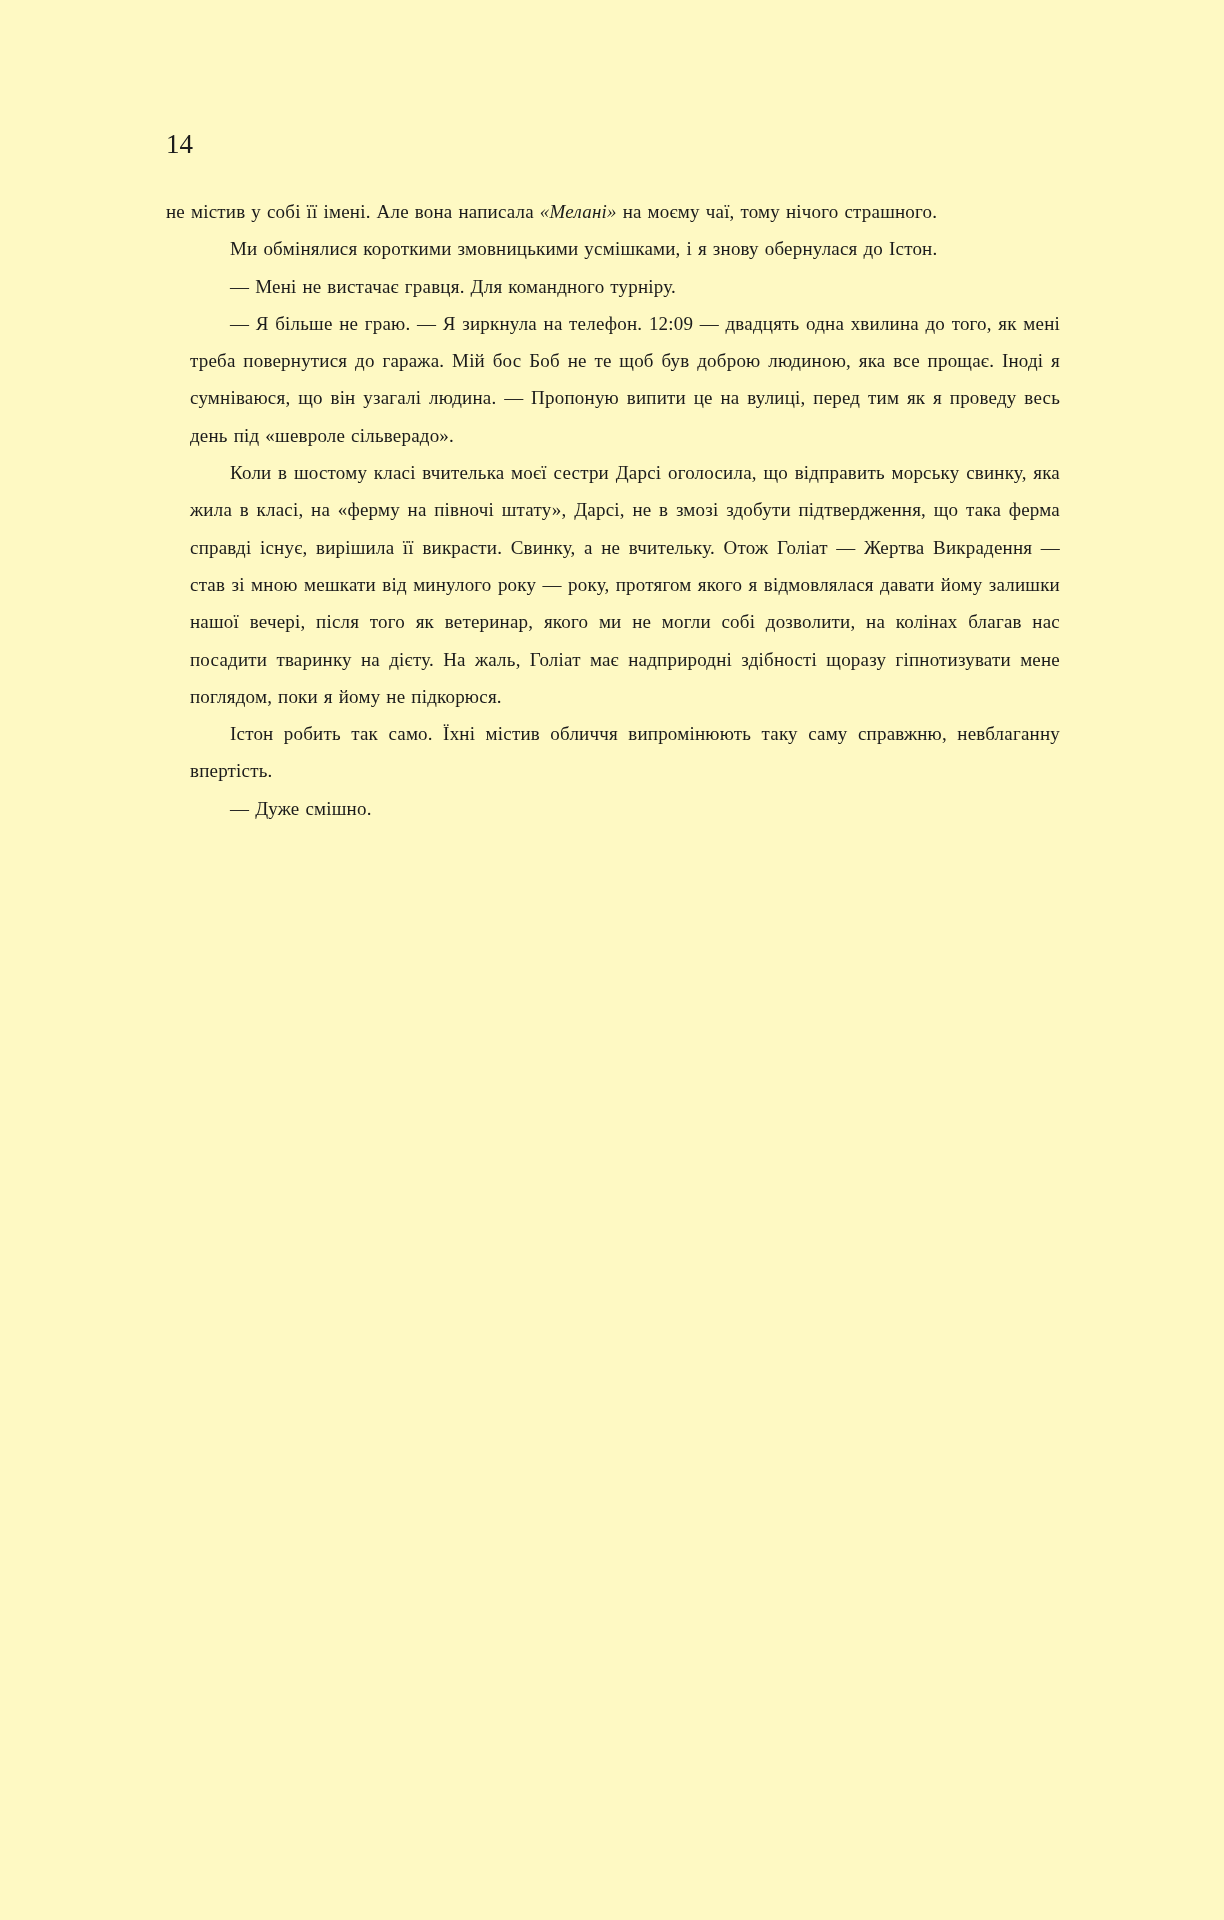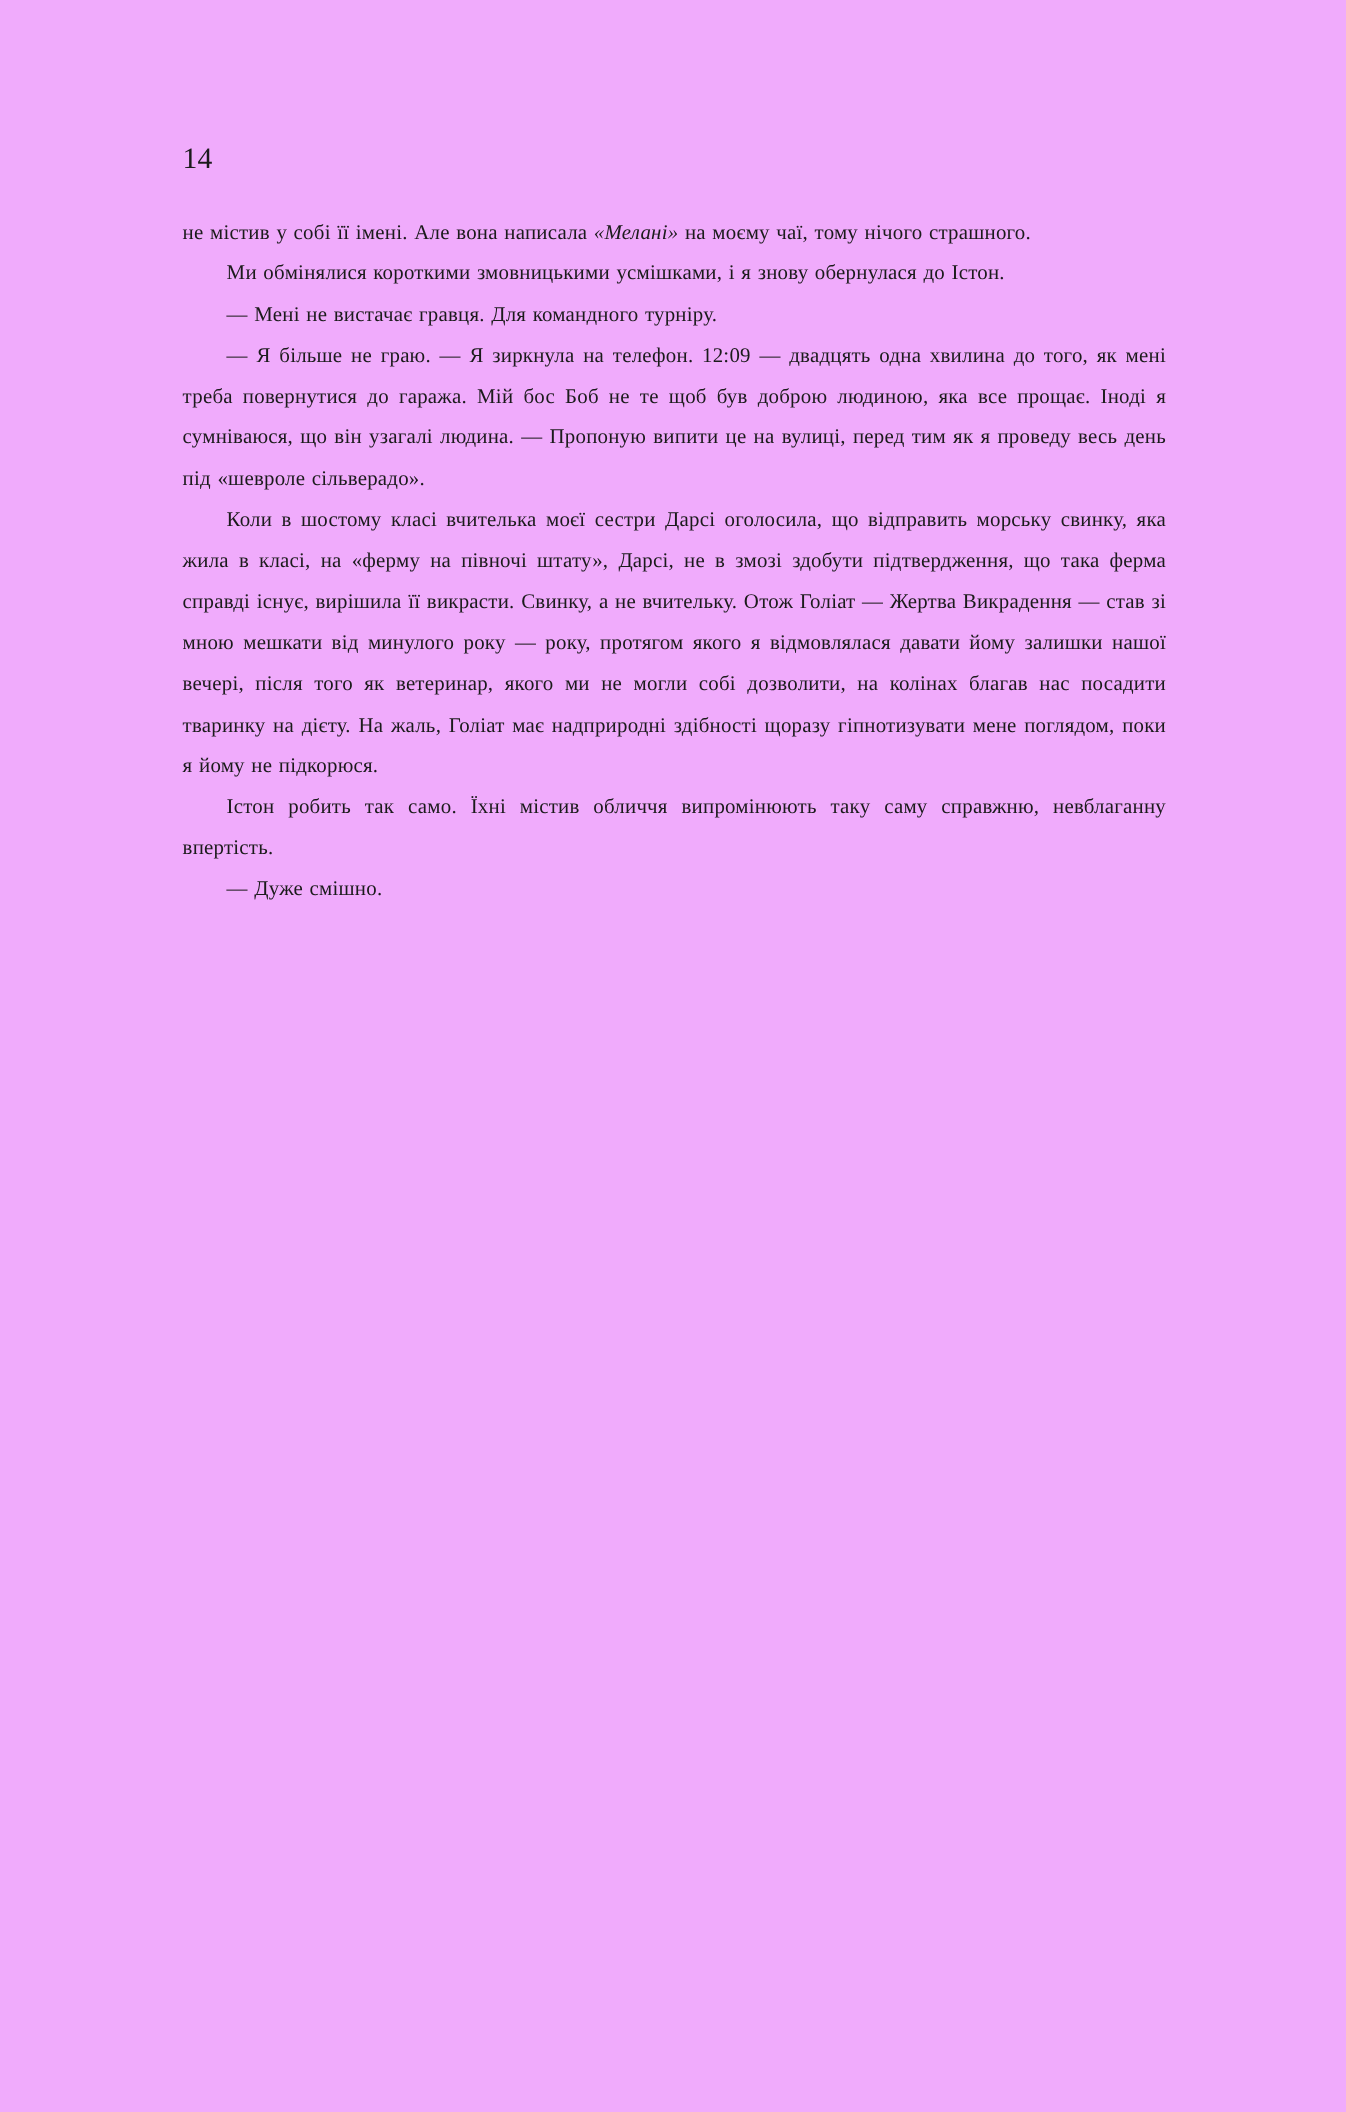--- a/index.html
+++ b/index.html
@@ -8,21 +8,21 @@
     width: 1224px;
     height: 1920px;
     position: relative;
     overflow: hidden;
     font-family: "Liberation Serif", serif;
     color: #1b1b1b;
   }
   .page {
     position: absolute;
     inset: 0;
-    background: #f0abfc;
+    background: #fef9c3;
   }
   .page-number {
     position: absolute;
     top: 131px;
     left: 166px;
     font-size: 27px;
     line-height: 1;
     color: #1b1b1b;
   }
   .text-block {
@@ -33,21 +33,21 @@
     hyphens: auto;
     -webkit-hyphens: auto;
   }
   .para {
     font-size: 19px;
     line-height: 37.3px;
     text-align: justify;
     letter-spacing: 0.2px;
     word-spacing: 1px;
   }
-  .para.indent { text-indent: 40px; }
+  .para.indent { text-indent: 40px; margin-left: 24px; }
   .italic { font-style: italic; }
 </style>
 </head>
 <body>
 
 <div class="page">
   <div class="page-number">14</div>
   <div class="text-block">
       <p class="para"><span>не містив у собі її імені. Але вона написала </span><span class="italic">«Мелані»</span><span> на моєму чаї, тому нічого страшного.</span></p>
       <p class="para indent"><span>Ми обмінялися короткими змовницькими усмішками, і я знову обернулася до Істон.</span></p>

